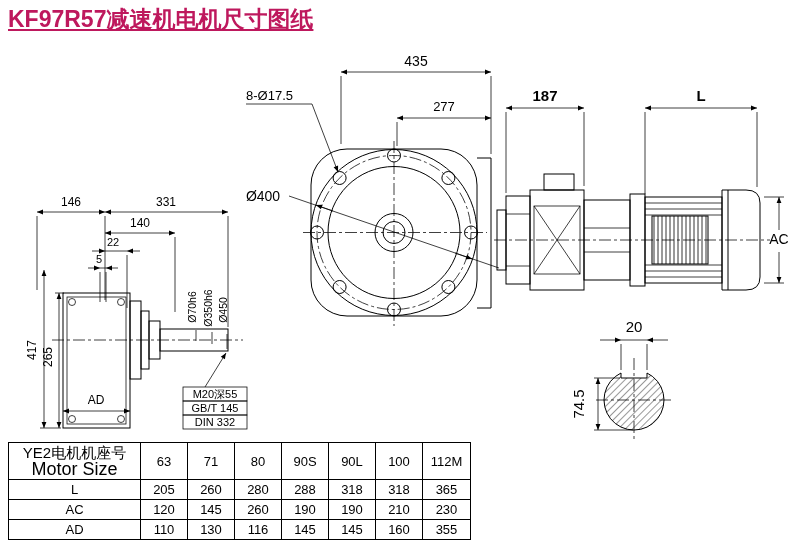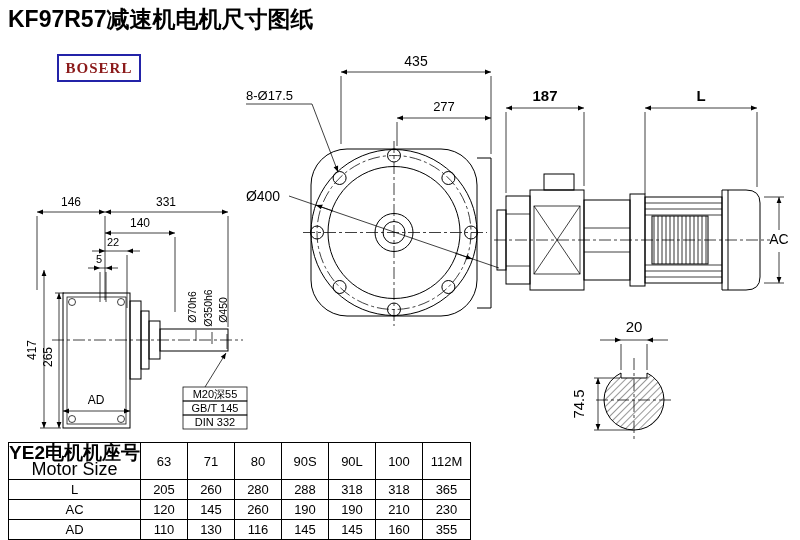--- a/index.html
+++ b/index.html
@@ -1,40 +1,39 @@
 <!DOCTYPE html>
 <html><head>
 <meta charset="utf-8">
 <style>
   html,body{margin:0;padding:0;background:#fff;font-family:"Liberation Sans",sans-serif;}
   .page{position:relative;width:800px;height:540px;background:#ffffff;overflow:hidden;color:#000;}
-  .title{position:absolute;top:4px;left:8px;margin:0;font-size:23px;font-weight:bold;color:#000000;}
+  .title{position:absolute;top:4px;left:8px;margin:0;font-size:23px;font-weight:bold;color:#be185d;text-decoration:underline;}
   .logo{position:absolute;top:54px;left:57px;width:80px;height:24px;border:2px solid #2323a8;
         color:#8b1a1a;font-family:"Liberation Serif",serif;font-weight:bold;font-size:15px;
         display:flex;align-items:center;justify-content:center;letter-spacing:1px;background:#fff;}
   svg.draw{position:absolute;top:0;left:0;}
   .ln{stroke:#000;stroke-width:1;fill:none;}
   .thin{stroke:#000;stroke-width:0.75;fill:none;}
   .cl{stroke:#000;stroke-width:0.75;fill:none;stroke-dasharray:12 3 3 3;}
   text{font-family:"Liberation Sans",sans-serif;fill:#000;font-size:13px;}
   .t12{font-size:12px;} .t11{font-size:11px;} .t10{font-size:10.5px;}
   .t14{font-size:14px;} .t15{font-size:15px;} .t15b{font-size:15px;font-weight:bold;}
   table.dims{position:absolute;left:8px;top:442px;width:463px;border-collapse:collapse;
              table-layout:fixed;text-align:center;font-size:13px;color:#000;border:1.5px solid #000;}
   table.dims td{border:1px solid #000;padding:0;height:19px;vertical-align:middle;background:#fff;}
   table.dims tr.hd td{height:36px;}
-  .hcn{font-size:19px;line-height:17px;font-weight:bold;} .hen{font-size:18px;line-height:17px;}
+  .hcn{font-size:15px;line-height:17px;} .hen{font-size:18px;line-height:17px;}
 </style>
 </head>
 <body>
 
 <div class="page">
 
   <h1 class="title">KF97R57减速机电机尺寸图纸</h1>
-  <div class="logo">BOSERL</div>
 
   <svg class="draw" width="800" height="440" viewBox="0 0 800 440">
     <defs>
       <marker id="arr" viewBox="0 0 10 10" refX="10" refY="5" markerWidth="10" markerHeight="8" orient="auto-start-reverse">
         <path d="M0,1 L10,5 L0,9 z" fill="#000"></path>
       </marker>
       <pattern id="hatch45" width="5" height="5" patternUnits="userSpaceOnUse" patternTransform="rotate(45)">
         <line x1="0" y1="0" x2="0" y2="5" stroke="#000" stroke-width="0.8"></line>
       </pattern>
       <pattern id="vlines" width="4" height="8" patternUnits="userSpaceOnUse">

